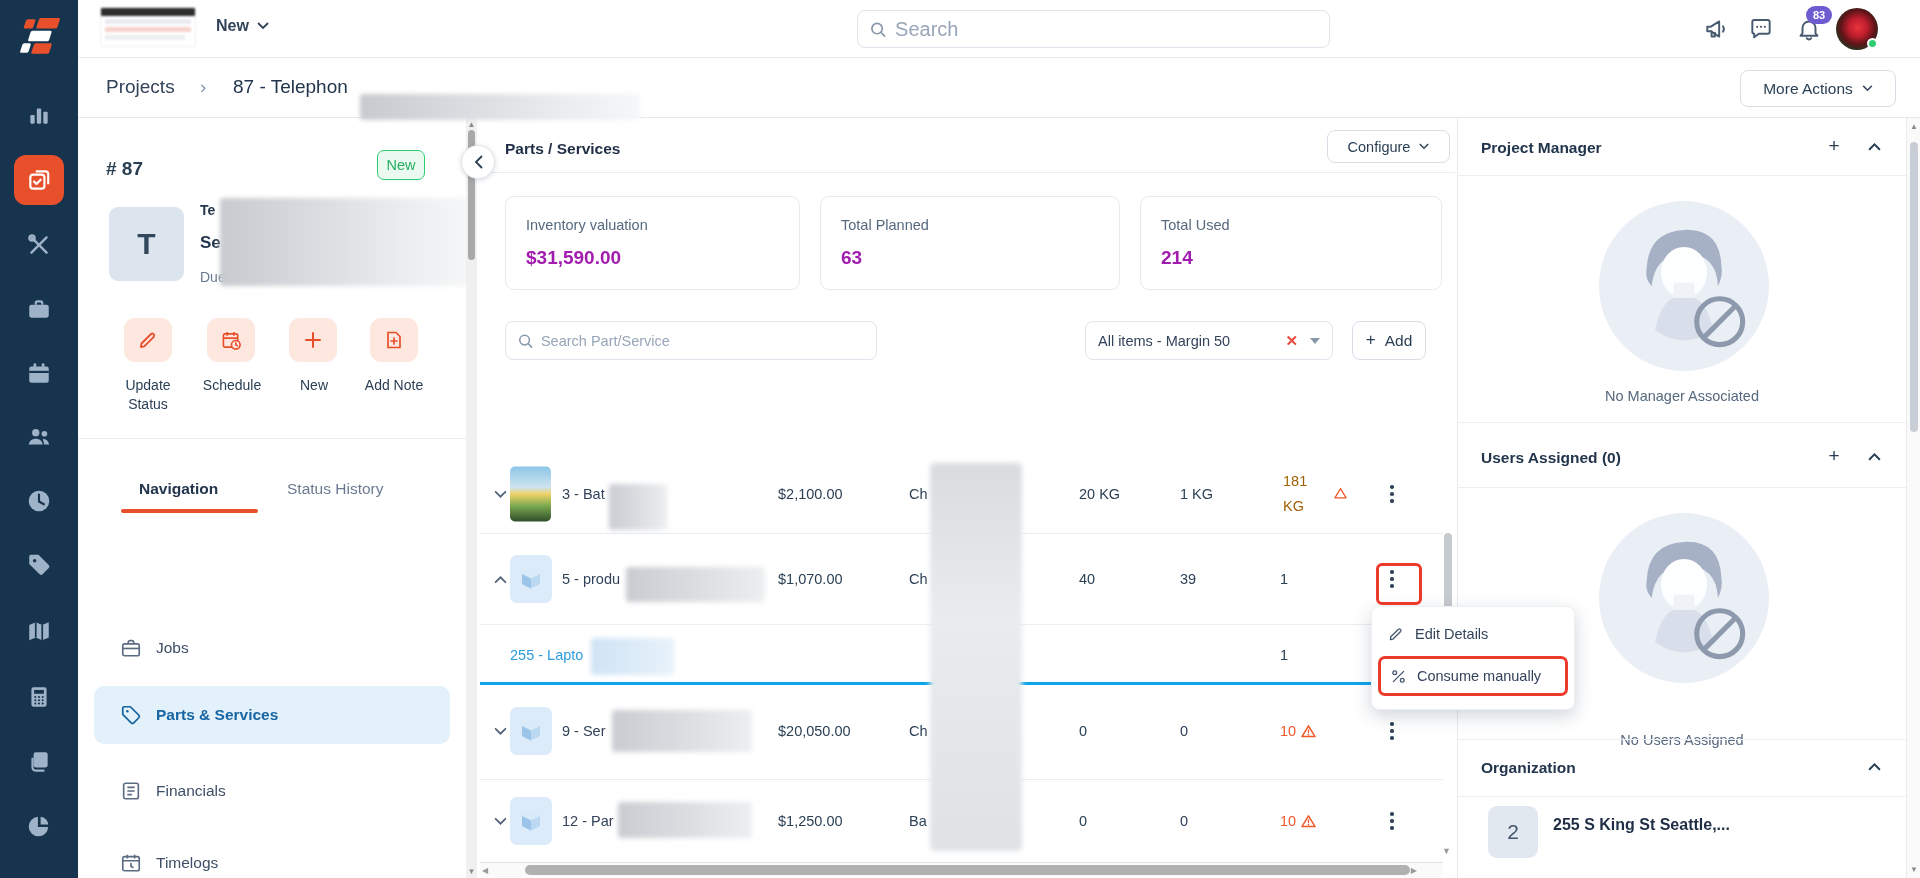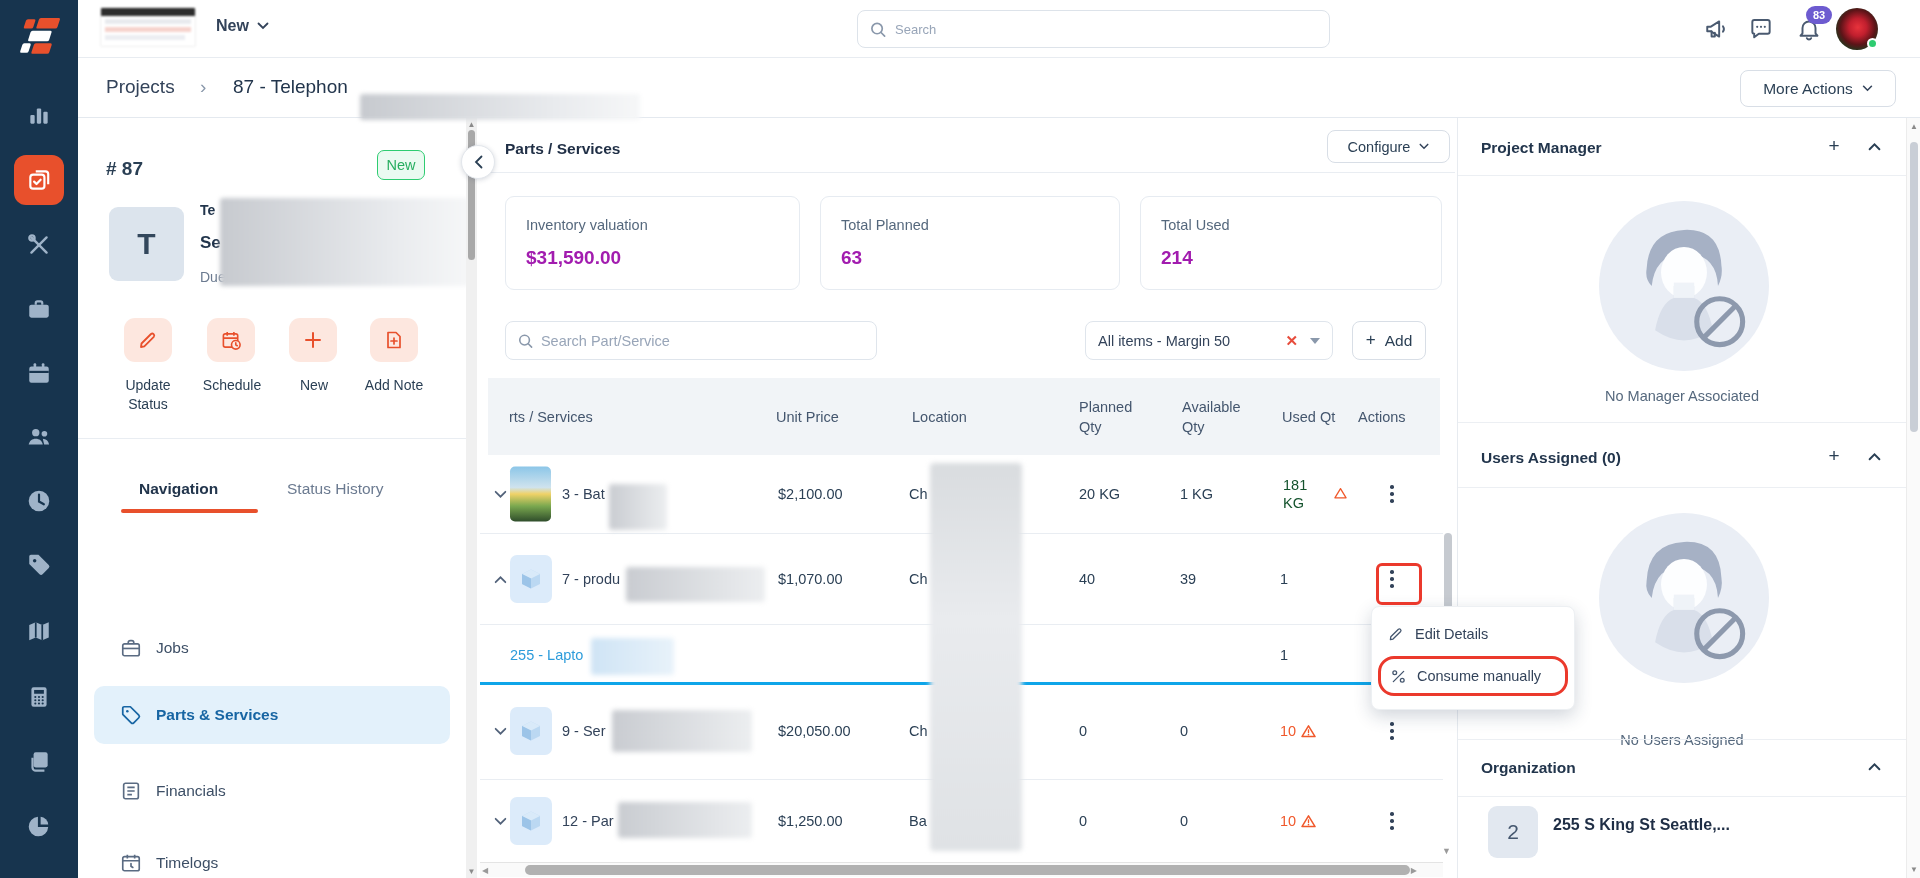--- a/index.html
+++ b/index.html
@@ -15,21 +15,21 @@
 
   
   .topbar { position:absolute; left:78px; top:0; right:0; height:58px; background:#fff; border-bottom:1px solid #E8ECF1; z-index:20; }
   .logo-thumb { position:absolute; left:22px; top:7px; width:96px; height:40px; border:1px solid #EEE; border-radius:2px; overflow:hidden; filter:blur(1.1px); background:#fff; }
   .logo-thumb .bar { height:8px; background:#2d2d2d; }
   .logo-thumb .r1 { height:5px; margin:3px 4px 0 4px; background:#e8eaee; }
   .logo-thumb .r2 { height:5px; margin:3px 4px 0 4px; background:#f6d3cd; }
   .logo-thumb .r3 { height:5px; margin:3px 10px 0 4px; background:#eceef2; }
   .new-menu { position:absolute; left:138px; top:17px; font-size:16px; font-weight:600; color:#33435A; display:flex; gap:8px; align-items:center; cursor:pointer; }
   .search-box { position:absolute; left:779px; top:10px; width:473px; height:38px; border:1px solid #DDE3EA; border-radius:8px; display:flex; align-items:center; padding:0 12px; gap:9px; }
-  .search-box input { border:none; outline:none; font-size:13px; color:#ef4444; width:100%; font-family:"Liberation Sans",sans-serif; }
+  .search-box input { border:none; outline:none; font-size:20px; color:#ef4444; width:100%; font-family:"Liberation Sans",sans-serif; }
   .search-box input::placeholder { color:#98A5B8; }
   .top-ic { position:absolute; top:16px; color:#4A5A70; cursor:pointer; }
   .badge-purple { position:absolute; left:1728px; top:6px; min-width:26px; height:18px; background:#6D5BD0; color:#fff; font-size:11px; font-weight:700; border-radius:9px; display:flex; align-items:center; justify-content:center; padding:0 5px; z-index:2; }
   .avatar-photo { position:absolute; left:1758px; top:8px; width:42px; height:42px; border-radius:50%; background:radial-gradient(circle at 52% 46%, #e8333c 0%, #c11f2e 28%, #5c1418 55%, #1e3a1e 76%, #12240f 100%); }
   .online-dot { position:absolute; left:1789px; top:38px; width:11px; height:11px; border-radius:50%; background:#2ECC71; border:2px solid #fff; }
 
   
   .crumbrow { position:absolute; left:78px; top:58px; right:0; height:60px; background:#fff; border-bottom:1px solid #E4E9EF; z-index:15; }
   .crumb { font-size:19px; color:#33435A; position:absolute; top:18px; }
   .blurbar { background:linear-gradient(90deg,#c7cacf,#e9ebee 70%,#f6f7f8); filter:blur(2px); border-radius:3px; }
@@ -86,21 +86,21 @@
   .locblur { position:absolute; left:450px; top:345px; width:92px; height:388px; background:linear-gradient(180deg,#d9dcdf,#e9ebee 40%,#dfe2e5); filter:blur(2.5px); border-radius:4px; z-index:3; }
   .sublink { color:#2D9CDB; font-size:14.5px; white-space:nowrap; }
   .hscroll { position:absolute; left:0; top:744px; width:963px; height:15px; background:#FAFAFA; border-top:1px solid #E4E4E4; }
   .hthumb { position:absolute; left:45px; top:2px; width:885px; height:10px; background:#B1B1B1; border-radius:5px; }
   .vthumb { position:absolute; left:964px; top:415px; width:8px; height:130px; background:#C6CAD0; border-radius:4px; }
 
   
   .red-box { position:absolute; border:3px solid #EB392C; border-radius:6px; z-index:60; }
   .ctx-menu { position:absolute; left:1371px; top:606px; width:204px; height:104px; background:#fff; border-radius:8px; border:1px solid #EDF0F3; box-shadow:0 6px 18px rgba(23,43,77,.20); z-index:55; padding:5px 6px; }
   .ctx-item { height:44px; display:flex; align-items:center; gap:11px; padding:0 10px; font-size:14.5px; color:#33435A; cursor:pointer; border-radius:5px; }
-  .ctx-annot { border:3px solid #EB392C; border-radius:16px; height:40px; }
+  .ctx-annot { border:3px solid #EB392C; border-radius:7px; height:40px; }
 
   
   .right-panel { position:absolute; left:1457px; top:118px; width:449px; height:760px; background:#fff; border-left:1px solid #E7EBF0; }
   .rp-title { position:absolute; left:23px; font-size:15.5px; font-weight:700; color:#22354C; }
   .rp-ic { position:absolute; width:24px; height:24px; color:#2A3F54; display:flex; align-items:center; justify-content:center; cursor:pointer; font-size:19px; }
   .rp-div { position:absolute; left:0; width:100%; height:1px; background:#ECEFF3; }
   .rp-empty { position:absolute; width:100%; text-align:center; font-size:14.5px; color:#55687D; }
   .org-badge { position:absolute; left:30px; top:688px; width:50px; height:52px; background:#E2E8F0; border-radius:9px; display:flex; align-items:center; justify-content:center; font-size:21px; color:#44566E; }
   .org-addr { position:absolute; left:95px; top:698px; font-size:16px; font-weight:700; color:#1F2E45; }
   .rp-scroll { position:absolute; left:1906px; top:118px; width:14px; height:760px; background:#FAFAFA; border-left:1px solid #ECECEC; z-index:40; }
@@ -394,46 +394,37 @@
   <div class="chip">
     <span>All items - Margin 50</span>
     <span class="x">✕</span>
     <span class="caret"></span>
   </div>
   <button class="btn-outline add-btn">
     <span style="font-size:17px;margin-top:-2px">+</span>
     <span>Add</span>
   </button>
 
-  <div class="thead">
-    <div class="th" style="left:21px">rts / Services</div>
-    <div class="th" style="left:288px">Unit Price</div>
-    <div class="th" style="left:424px">Location</div>
-    <div class="th" style="left:591px;width:62px">Planned Qty</div>
-    <div class="th" style="left:694px;width:66px">Available Qty</div>
-    <div class="th" style="left:794px">Used Qt</div>
-    <div class="th" style="left:870px">Actions</div>
-  </div>
 
   <div class="locblur"></div>
 
   <div class="trow" style="top:337px;height:79px">
     <div class="cell" style="left:14px"><svg width="13" height="9" viewBox="0 0 12 8">
           <path d="M1.5 1.5L6 6l4.5-4.5" fill="none" stroke="#52627A" stroke-width="1.6" stroke-linecap="round"></path>
         </svg></div>
     <div class="cell" style="left:30px">
         <div class="thumb-photo"></div>
       </div>
     <div class="cell rowname" style="left:82px">3 - Bat</div>
     <div class="nameblur" style="left:129px;top:29px;width:58px;height:46px"></div>
     <div class="cell" style="left:298px">$2,100.00</div>
     <div class="cell" style="left:429px">Ch</div>
     <div class="cell" style="left:599px">20 KG</div>
     <div class="cell" style="left:700px">1 KG</div>
-    <div class="cell" style="left:803px;width:48px;color:#14532d;font-weight:500;line-height:18px">181 KG</div>
+    <div class="cell" style="left:803px;width:48px;color:#a16207;font-weight:500;line-height:25px">181 KG</div>
     <div class="cell" style="left:854px"><svg width="13" height="12" viewBox="0 0 16 15">
           <path d="M8 2L15 13.5H1Z" fill="none" stroke="#F0582B" stroke-width="1.6" stroke-linejoin="round"></path>
         </svg></div>
     <div class="cell kebab" style="left:900px">
         <i></i>
         <i></i>
         <i></i>
       </div>
   </div>
 
@@ -443,21 +434,21 @@
         </svg></div>
     <div class="cell" style="left:30px">
         <div class="thumb-cube">
           <svg width="24" height="24" viewBox="0 0 24 24">
             <path d="M12 2.5L21 7v10l-9 4.5L3 17V7z" fill="#BBD8F2"></path>
             <path d="M12 2.5L21 7l-9 4.5L3 7z" fill="#D9EAF9"></path>
             <path d="M12 11.5V21.5L3 17V7z" fill="#9CC4E8"></path>
           </svg>
         </div>
       </div>
-    <div class="cell rowname" style="left:82px">7 - produ</div>
+    <div class="cell rowname" style="left:82px">5 - produ</div>
     <div class="nameblur" style="left:146px;top:33px;width:139px;height:35px"></div>
     <div class="cell" style="left:298px">$1,070.00</div>
     <div class="cell" style="left:429px">Ch</div>
     <div class="cell" style="left:599px">40</div>
     <div class="cell" style="left:700px">39</div>
     <div class="cell" style="left:800px">1</div>
     <div class="cell kebab" style="left:900px">
         <i></i>
         <i></i>
         <i></i>

